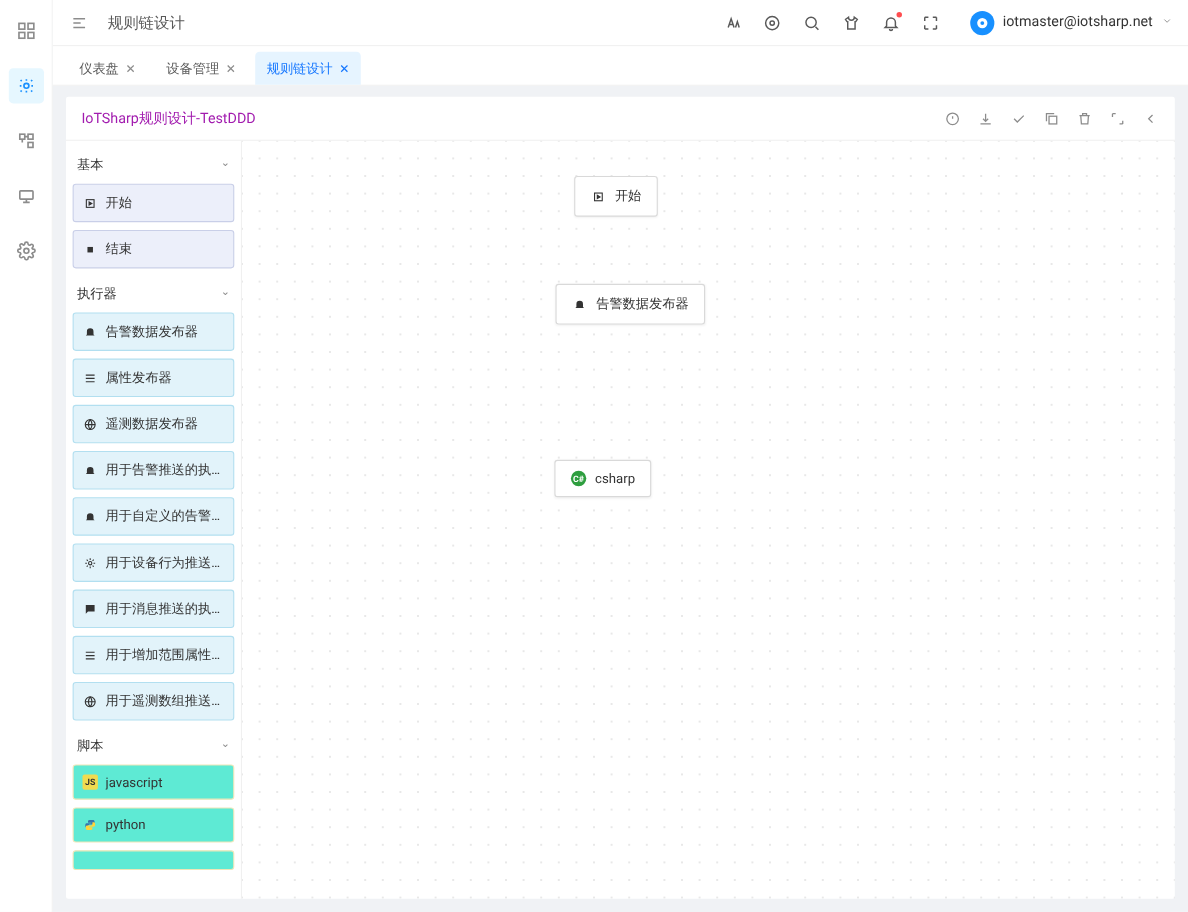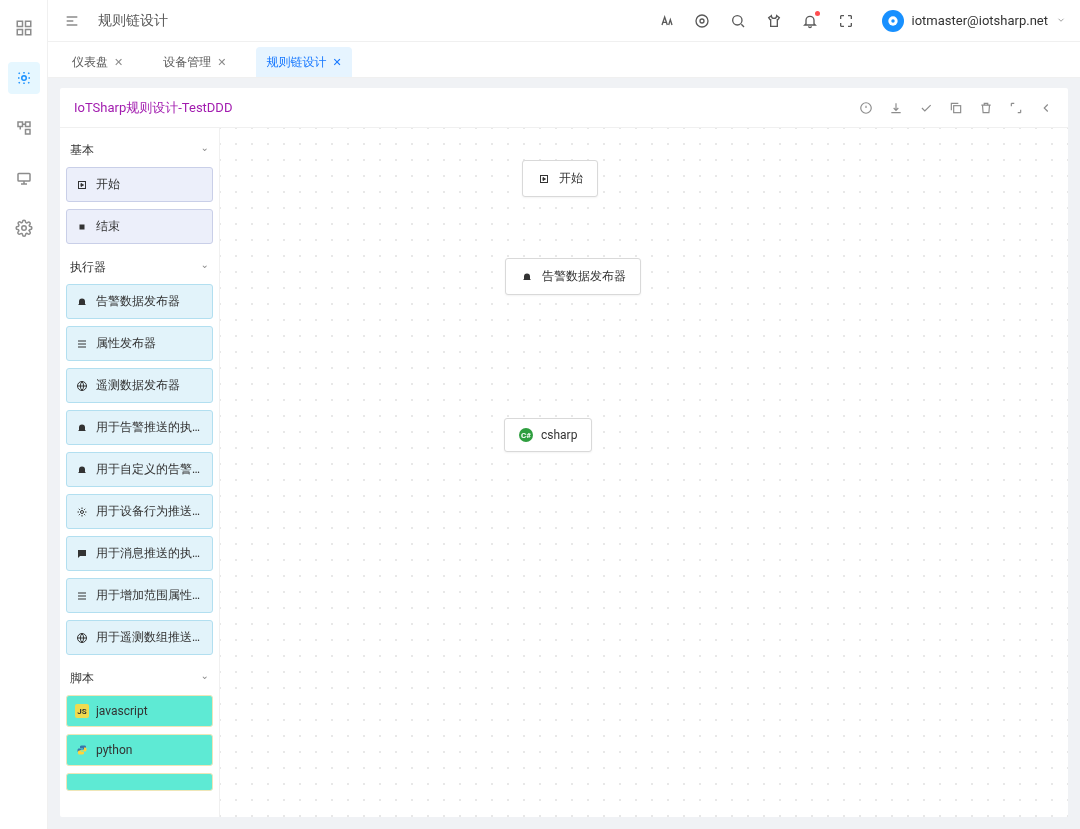--- a/index.html
+++ b/index.html
@@ -119,21 +119,21 @@
     .user-name { font-size: 13px; color: #333; }
     .chevron { color: #8c8c8c; }
     
     .tabs-bar {
       height: 36px;
       background: #fff;
       display: flex;
       align-items: flex-end;
       padding: 0 14px;
       border-bottom: 1px solid #f0f0f0;
-      gap: 20px;
+      gap: 8px;
     }
     .tab {
       height: 30px;
       display: flex;
       align-items: center;
       padding: 0 10px;
       font-size: 12px;
       color: #595959;
       cursor: pointer;
       border-radius: 4px 4px 0 0;

